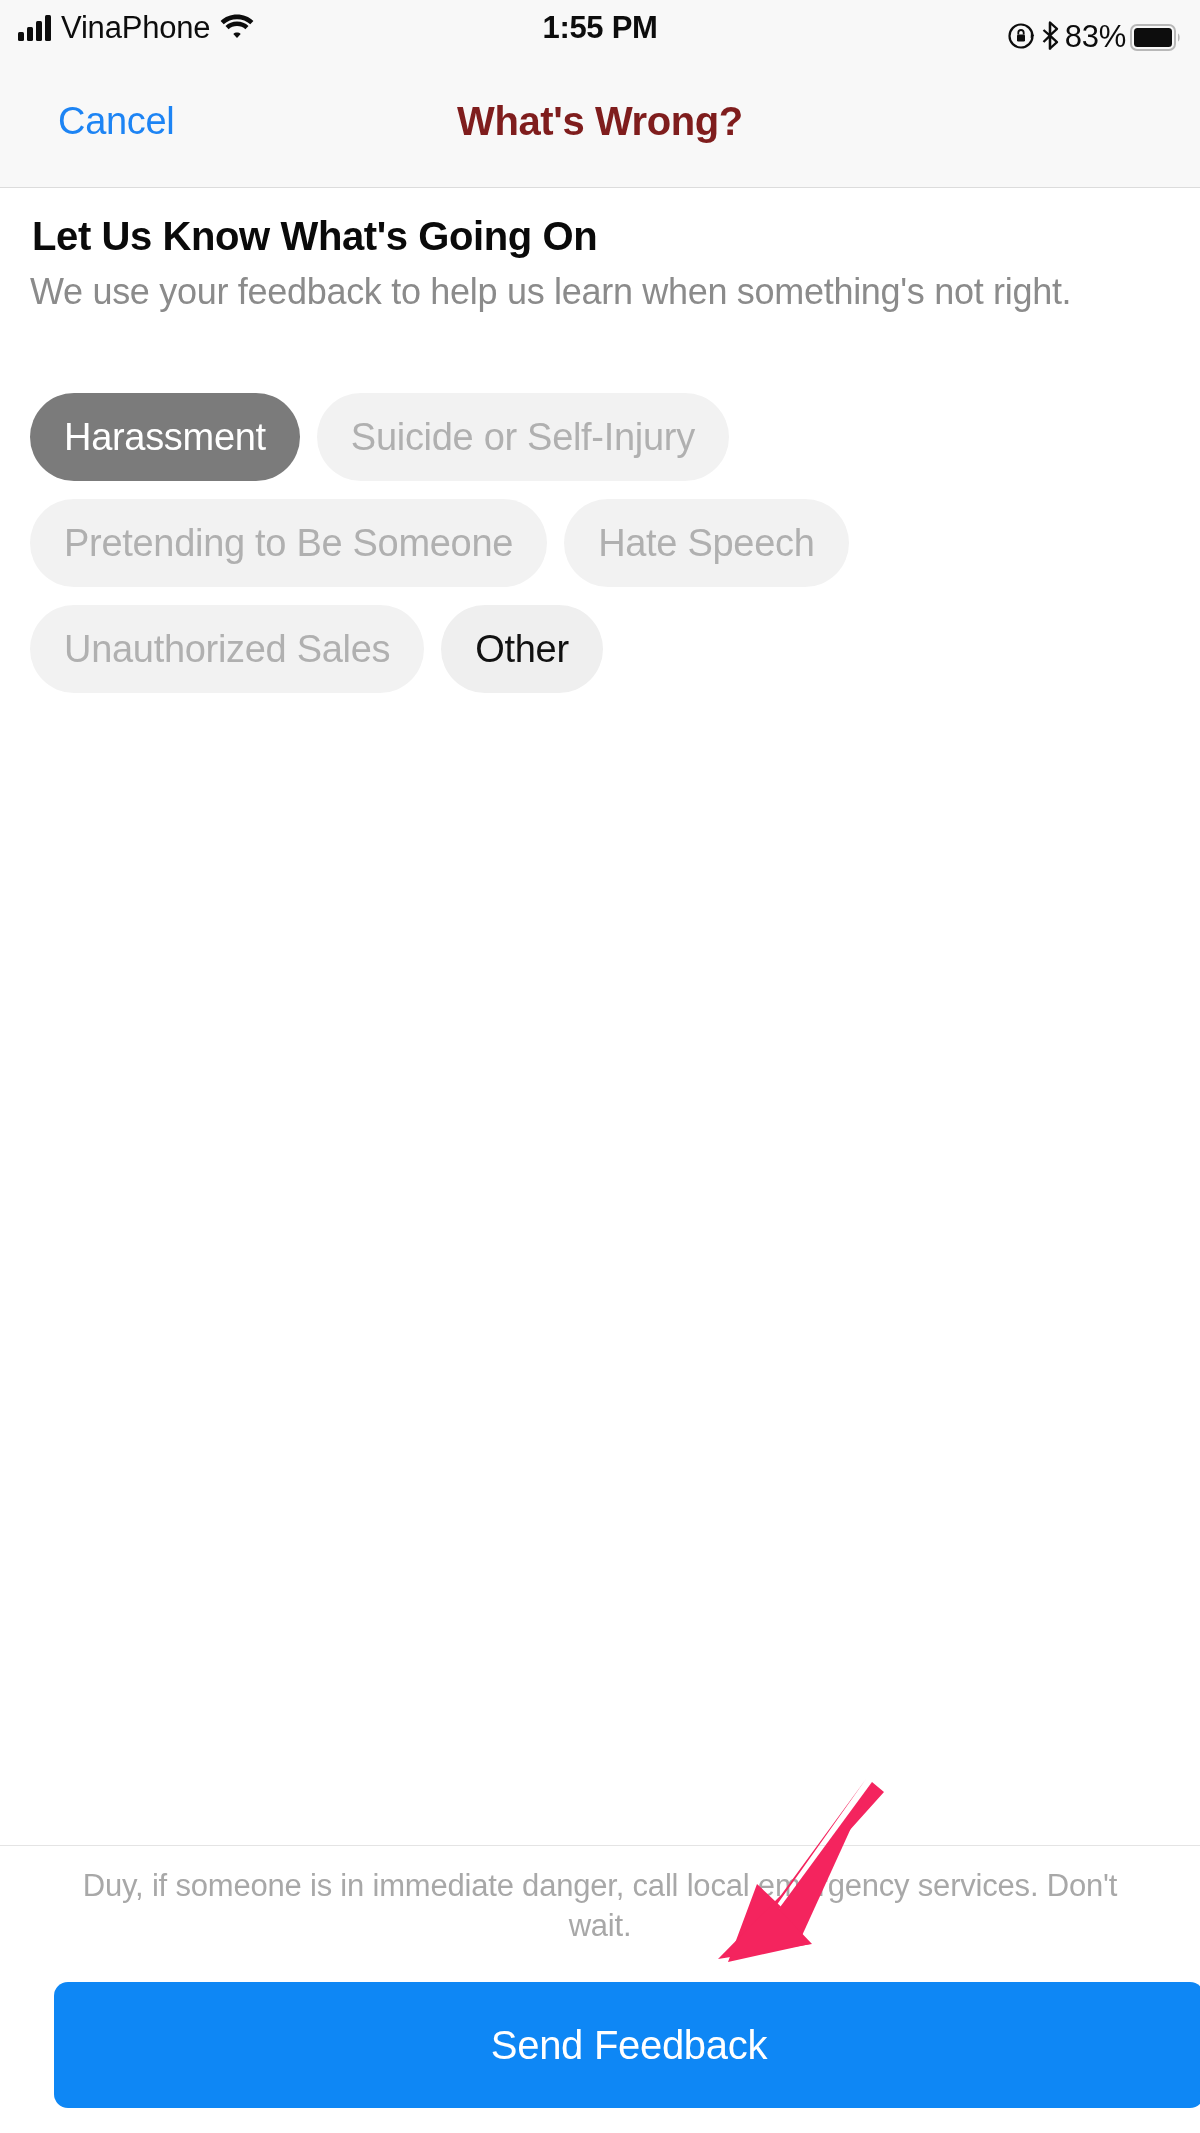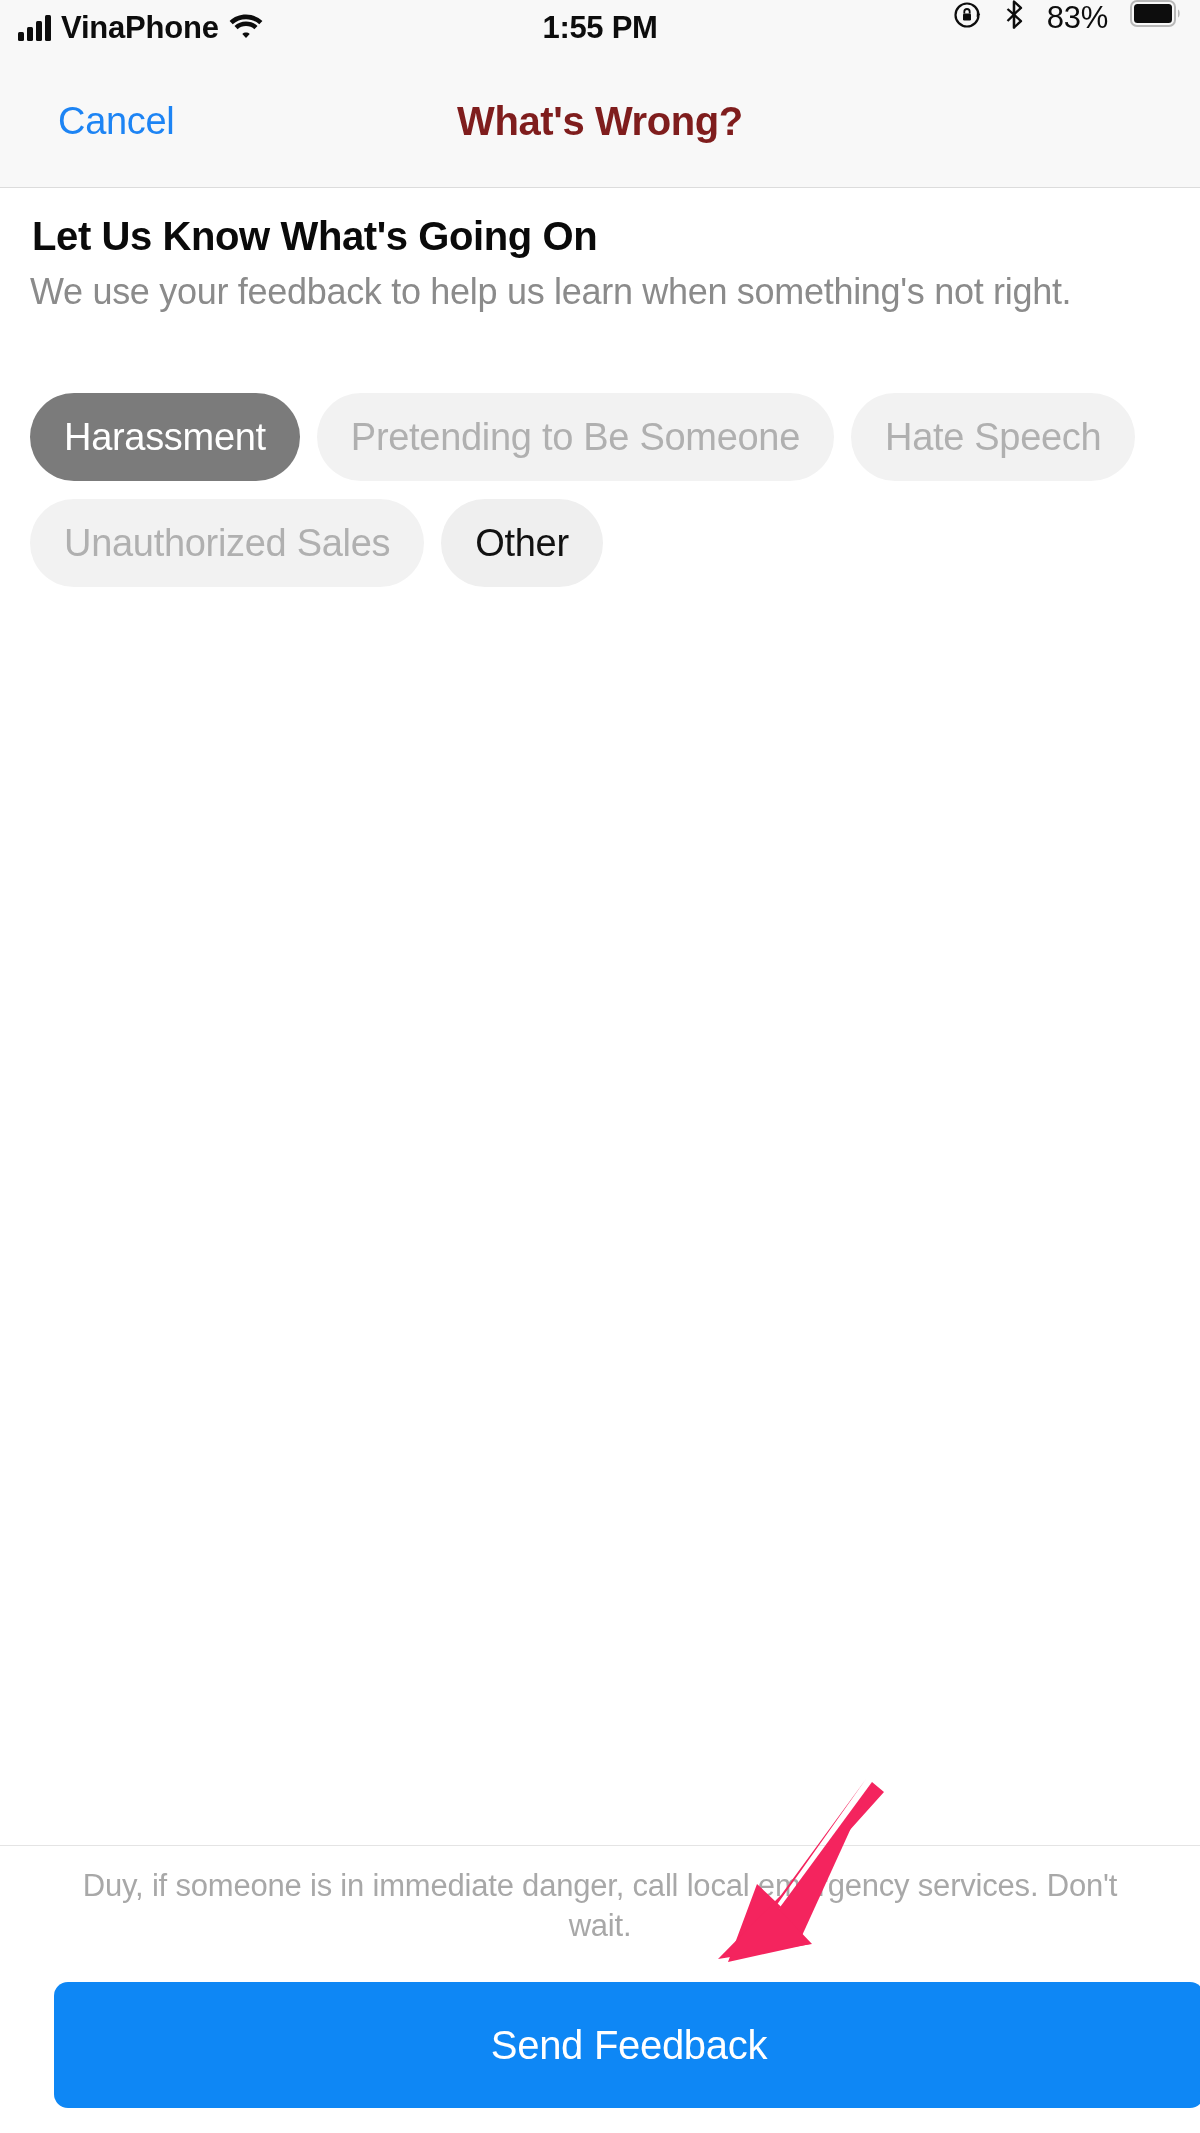--- a/index.html
+++ b/index.html
@@ -27,24 +27,24 @@
   .sb-left {
     position:absolute; left:18px; top:0; height:55px;
     display:flex; align-items:center; gap:10px;
   }
   .sb-center {
     position:absolute; left:0; top:0; width:1200px; height:55px;
     display:flex; align-items:center; justify-content:center;text-align:center;
   }
   .sb-right {
     position:absolute; right:18px; top:0; height:55px;
-    display:flex; align-items:flex-start; gap:22px;
+    display:flex; align-items:flex-end; gap:4px;
   }
   .carrier-name {
-    font-size:31px; font-weight:700; color:#0d0d0d; letter-spacing:-0.2px;
+    font-size:31px; font-weight:400; color:#0d0d0d; letter-spacing:-0.2px;
   }
   .clock {
     font-size:31px; font-weight:600; color:#0d0d0d; letter-spacing:-0.3px;
   }
   .battery-pct {
     font-size:31px; font-weight:400; color:#0d0d0d; letter-spacing:-0.3px;
   }
   .signal-bars { display:flex; align-items:flex-end; gap:3px; height:26px; }
   .signal-bars i { display:block; width:6px; background:#0d0d0d; border-radius:1.5px; }
   .signal-bars i:nth-child(1){ height:9px; }
@@ -205,20 +205,21 @@
   <div id="nav-bar">
     <button id="cancel-button" style="color: rgb(29, 132, 244);">Cancel</button>
     <div id="nav-title">What's Wrong?</div>
   </div>
 
   <div id="content">
     <div id="section-title">Let Us Know What's Going On</div>
     <div id="section-subtitle">We use your feedback to help us learn when something's not right.</div>
     <div id="chip-group">
         <button class="chip selected">Harassment</button>
+        <button class="chip">Suicide or Self-Injury</button>
         <button class="chip">Pretending to Be Someone</button>
         <button class="chip">Hate Speech</button>
         <button class="chip">Unauthorized Sales</button>
         <button class="chip emphasis">Other</button>
       </div>
   </div>
 
   <div id="footer-note-wrap">
     <div id="footer-note">Duy, if someone is in immediate danger, call local emergency services. Don't wait.</div>
   </div>

